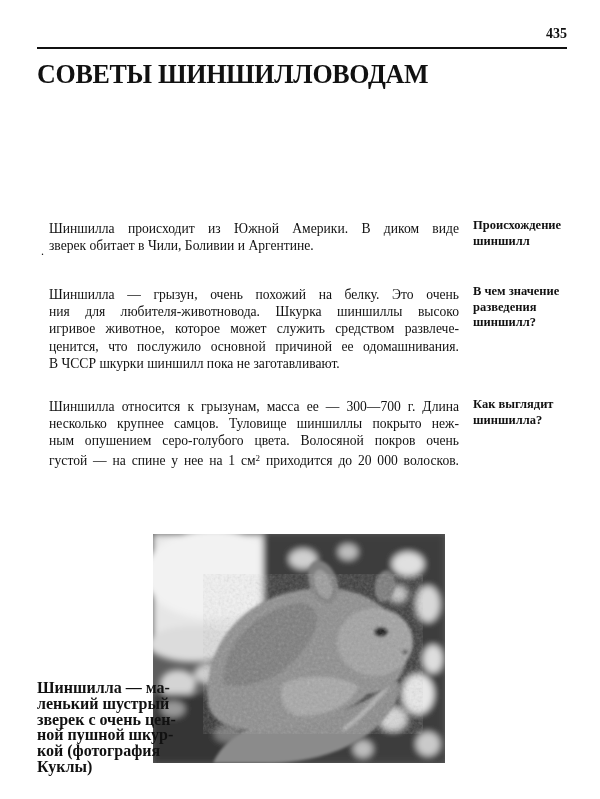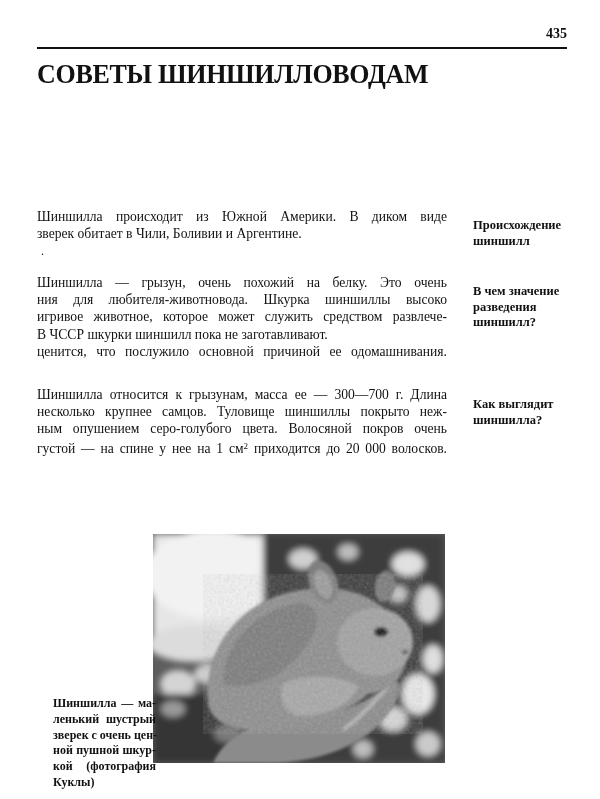--- a/index.html
+++ b/index.html
@@ -39,21 +39,21 @@
       font-size: 26px;
       font-weight: bold;
       letter-spacing: -0.3px;
       transform: scaleY(1.05);
       transform-origin: top left;
     }
     .body-text {
       position: absolute;
       left: 37px;
       width: 410px;
-      margin: 0;
+      margin: 12px;
       font-size: 13.6px;
       line-height: 17.2px;
       text-align: justify;
       hyphens: manual;
     }
     .body-text .line {
       display: block;
       text-align: justify;
       text-align-last: justify;
       white-space: nowrap;
@@ -84,22 +84,22 @@
       width: 292px;
       height: 229px;
       overflow: hidden;
       background: #6a6a6a;
     }
     .caption {
       position: absolute;
       left: 37px;
       top: 680px;
       width: 103px;
-      margin: 16px;
-      font-size: 12px;
+      margin: 0;
+      font-size: 16px;
       line-height: 15.8px;
       font-weight: bold;
     }
     .caption .line {
       display: block;
       text-align: justify;
       text-align-last: justify;
       white-space: nowrap;
     }
     .caption .line.last {
@@ -124,22 +124,22 @@
 <span class="stray-dot">.</span>
 <div class="side-heading" style="top:210px;">
   <div>Происхождение</div>
   <div>шиншилл</div>
 </div>
 
 <p class="body-text" style="top:274px;">
   <span class="line">Шиншилла — грызун, очень похожий на белку. Это очень</span>
   <span class="line">ния для любителя-животновода. Шкурка шиншиллы высоко</span>
   <span class="line">игривое животное, которое может служить средством развлече-</span>
+  <span class="line">ценится, что послужило основной причиной ее одомашнивания.</span>
   <span class="line last">В ЧССР шкурки шиншилл пока не заготавливают.</span>
-  <span class="line">ценится, что послужило основной причиной ее одомашнивания.</span>
 </p>
 <div class="side-heading" style="top:276px;">
   <div>В чем значение</div>
   <div>разведения</div>
   <div>шиншилл?</div>
 </div>
 
 <p class="body-text" style="top:386px;">
   <span class="line">Шиншилла относится к грызунам, масса ее — 300—700 г. Длина</span>
   <span class="line">несколько крупнее самцов. Туловище шиншиллы покрыто неж-</span>

